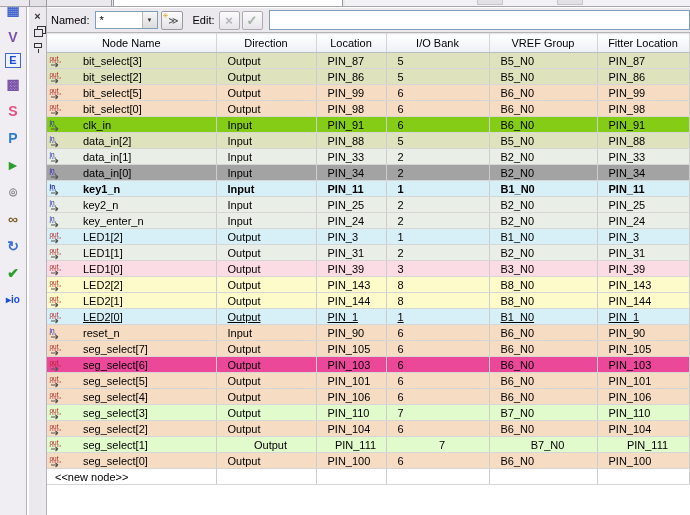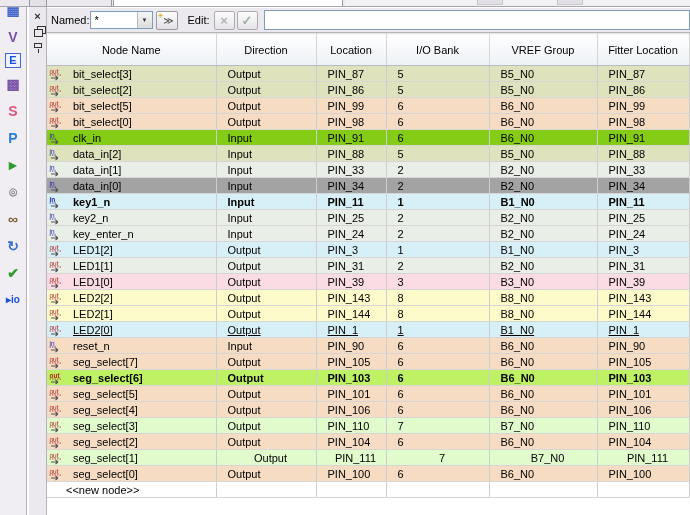--- a/index.html
+++ b/index.html
@@ -35,21 +35,21 @@
                          border:1px solid #333; background:#ebe9ee; }
   .float-shape::after  { content:""; position:absolute; left:-1px; top:-1px; width:7px; height:6px;
                          background:#ebe9ee; border:1px solid #333; }
   .pin-shape { width:8px; height:5px; border:1px solid #333; position:relative; margin-top:-1px; }
   .pin-shape::after { content:""; position:absolute; left:3px; top:5px; width:1px; height:4px; background:#333; }
 
   
   .filter-bar { left:47px; top:7px; width:643px; height:26px; background:#ebe9ee;
                 border-top:1px solid #fff; border-bottom:1px solid #b5b2b8;
                 display:flex; align-items:center; }
-  .fb-label { margin-left:4px; }
+  .fb-label { margin-left:4px; margin-right:5px; }
   .combo { width:63px; height:18px; background:#fff; border:1px solid #7f9db9;
            display:flex; align-items:center; position:relative; }
   .combo-val { margin-left:4px; flex:1; }
   .combo-arrow { width:15px; height:16px; background:linear-gradient(#f6f6f6,#dcdcdc);
                  border-left:1px solid #b8b8b8; display:flex; align-items:center; justify-content:center;
                  font-size:6px; color:#333; }
   .nf-btn { width:22px; height:19px; margin-left:3px; background:linear-gradient(#fdfdfd,#e2e0e6);
             border:1px solid #9a98a0; border-radius:2px; display:flex; align-items:center; justify-content:center;
             position:relative; }
   .nf-spark { position:absolute; left:1px; top:0; font-size:7px; color:#d4a017; }
@@ -61,31 +61,31 @@
   .ed-x { color:#b3b3b3; }
   .ed-ck { color:#a3b3a3; }
   .edit-field { flex:1; height:20px; margin-left:4px; border:1px solid #7f9db9; background:#fff;
                 font-family:"Liberation Sans",sans-serif; font-size:11px; padding:0 3px; outline:none; }
 
   
   .table-area { left:47px; top:33px; width:643px; height:482px; background:#fff; overflow:hidden; }
   table { border-collapse:collapse; table-layout:fixed; width:642px; }
   col.c0{width:169px} col.c1{width:100px} col.c2{width:70px}
   col.c3{width:103px} col.c4{width:108px} col.c5{width:92px}
-  th { height:32px; font-weight:normal; font-size:11px; text-align:center;
+  th { height:19px; font-weight:normal; font-size:11px; text-align:center;
        background:linear-gradient(#ffffff,#edf0f5); border-right:1px solid #d5d5d5;
        border-bottom:1px solid #b8bcc4; border-top:1px solid #e8e8e8; white-space:nowrap; overflow:hidden; }
   td { height:16px; padding:0 2px 0 11px; border-right:1px solid #cdcdcd; border-bottom:1px solid #d6d6d6;
        white-space:nowrap; overflow:hidden; font-size:11px; }
   td.c-name { padding-left:2px; }
-  .name-wrap { display:flex; align-items:center; gap:8px; }
+  .name-wrap { display:flex; align-items:center; gap:18px; }
   .io-ic { width:16px; height:14px; flex:0 0 16px; }
   .io-ic svg { display:block; }
   tr.new-node td { background:#fff; }
-  tr.new-node td.c-name { padding-left:19px;text-align:center; }
+  tr.new-node td.c-name { padding-left:8px;text-align:center; }
 </style>
 </head>
 <body>
 
 <div class="abs top-sliver">
   <div class="abs ts-btn"></div>
   <div class="abs ts-vline"></div>
   <div class="abs ts-white"></div>
   <div class="abs ts-right"></div>
   <div class="abs ts-nub" style="left:477px;"></div>
@@ -512,21 +512,21 @@
               </span>
         <span>seg_select[7]</span>
       </span>
     </td>
     <td>Output</td>
     <td>PIN_105</td>
     <td>6</td>
     <td>B6_N0</td>
     <td>PIN_105</td>
   </tr>
-        <tr style="background: #bef264; font-weight: bold;">
+        <tr style="background: #ec4899;">
     <td class="c-name">
       <span class="name-wrap">
         <span class="io-ic">
                 <svg width="16" height="14" viewBox="0 0 16 14">
                   <text x="0.5" y="6.5" font-size="6.5" font-family="Liberation Sans,sans-serif" fill="#b22222">out</text>
                   <line x1="0.5" y1="8" x2="12" y2="8" stroke="#b22222" stroke-width="0.8" stroke-dasharray="1.5,1"></line>
                   <path d="M2 11 H9 M9 11 L6.5 9 M9 11 L6.5 13" stroke="#555" stroke-width="1.1" fill="none"></path>
                 </svg>
               </span>
         <span>seg_select[6]</span>

